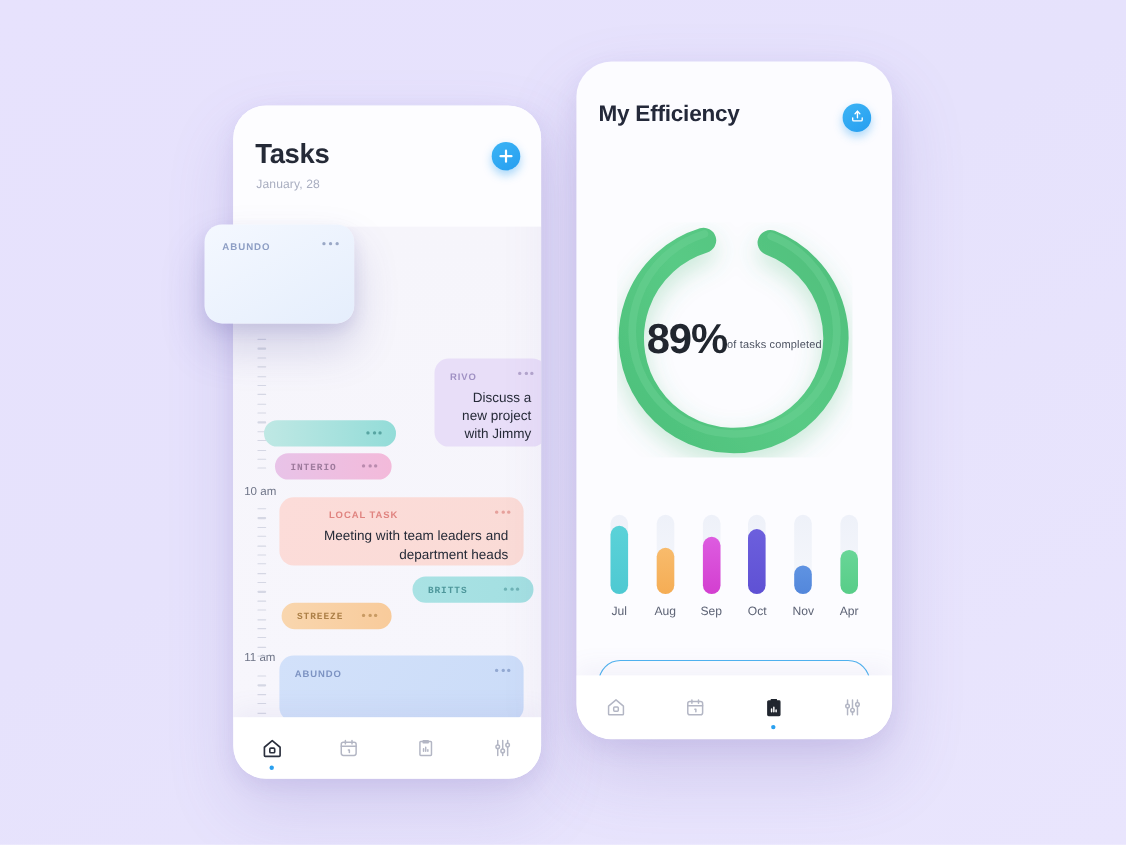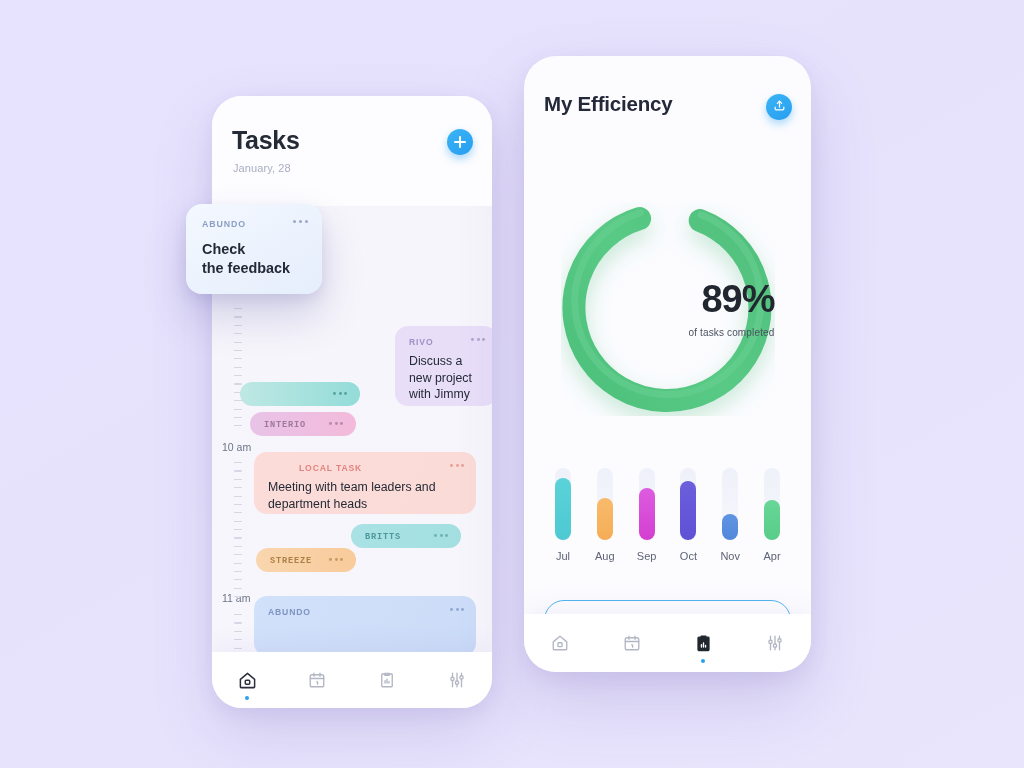--- a/index.html
+++ b/index.html
@@ -10,20 +10,21 @@
     -webkit-font-smoothing:antialiased;
   }
   .stage{position:relative;width:1024px;height:768px;}
 
   
   .phone-left{
     position:absolute;left:212px;top:96px;width:280px;height:612px;
     background:#fdfdff;border-radius:30px;
     box-shadow:0 26px 60px rgba(109,92,175,.18),0 6px 18px rgba(109,92,175,.10);
     overflow:hidden;
+    text-align:right;
   }
   .pl-head{position:absolute;left:0;top:0;width:280px;height:110px;background:#fdfdff;z-index:4;}
   .pl-title{position:absolute;left:20px;top:30px;font-size:25px;font-weight:bold;color:#252a37;letter-spacing:-.3px;}
   .pl-date{position:absolute;left:21px;top:66px;font-size:11px;color:#a9aec0;letter-spacing:.1px;}
   .add-btn{
     position:absolute;right:19px;top:33px;width:26px;height:26px;border-radius:50%;
     background:linear-gradient(145deg,#3cb4f5,#269ef0);border:none;padding:0;
     box-shadow:0 4px 9px rgba(38,158,240,.40);cursor:pointer;
   }
   .add-btn:before,.add-btn:after{content:"";position:absolute;background:#fff;border-radius:1px;}
@@ -79,21 +80,21 @@
   }
   .pr-title{position:absolute;left:20px;top:36px;font-size:20.5px;font-weight:bold;color:#24293a;letter-spacing:-.2px;}
   .share-btn{
     position:absolute;right:19px;top:38px;width:26px;height:26px;border-radius:50%;
     background:linear-gradient(145deg,#3cb4f5,#269ef0);border:none;padding:0;cursor:pointer;
     box-shadow:0 4px 9px rgba(38,158,240,.38);
     display:flex;align-items:center;justify-content:center;
   }
 
   .ring-wrap{position:absolute;left:50%;top:146px;transform:translateX(-50%);width:214px;height:214px;}
-  .ring-center{position:absolute;left:0;top:0;width:100%;height:100%;display:flex;flex-direction:column;align-items:flex-end;justify-content:center;}
+  .ring-center{position:absolute;left:0;top:0;width:100%;height:100%;display:flex;flex-direction:row;align-items:center;justify-content:center;}
   .ring-pct{font-size:38px;font-weight:bold;color:#21262f;letter-spacing:-1px;line-height:1;}
   .ring-sub{margin-top:9px;font-size:10px;color:#4b5160;letter-spacing:.15px;}
 
   .bars{position:absolute;left:28px;top:412px;width:231px;height:72px;display:flex;justify-content:space-between;}
   .barcol{width:22px;position:relative;height:72px;}
   .track{position:absolute;left:3px;bottom:0;width:16px;height:72px;border-radius:8px;
     background:linear-gradient(180deg,#eef1f9 0%,#f6f8fc 100%);}
   .barfill{position:absolute;left:3px;bottom:0;width:16px;border-radius:8px;}
   .barlabels{position:absolute;left:28px;top:494px;width:231px;display:flex;justify-content:space-between;}
   .barlabels span{width:22px;text-align:center;font-size:11px;color:#5d6375;}
@@ -209,21 +210,21 @@
       <div class="task" style="left:42px;top:248px;width:222px;height:62px;background:linear-gradient(120deg,#fcdcd9,#fadbd6);">
         <div class="tag" style="color:#e08480;padding-left:31px;">LOCAL TASK</div>
         <div class="body">Meeting with team leaders and department heads</div>
         <div class="dots">
           <i style="background:#e6a19c"></i>
             <i style="background:#e6a19c"></i>
             <i style="background:#e6a19c"></i>
         </div>
       </div>
 
-      <div class="pill" style="left:139px;top:320px;width:110px;background:linear-gradient(90deg,#a9e2e4,#a3dfe1);">
+      <div class="pill" style="left:163px;top:320px;width:110px;background:linear-gradient(90deg,#a9e2e4,#a3dfe1);">
         <div class="tag" style="color:#4e979b;">BRITTS</div>
         <div class="dots">
           <i style="background:#6fb3b6"></i>
             <i style="background:#6fb3b6"></i>
             <i style="background:#6fb3b6"></i>
         </div>
       </div>
 
       <div class="pill" style="left:44px;top:344px;width:100px;background:linear-gradient(90deg,#f9d6ae,#f8cb9b);">
         <div class="tag" style="color:#ad8048;">STREEZE</div>
@@ -280,22 +281,20 @@
               <circle cx="12" cy="15.5" r="2.2"></circle>
               <circle cx="18" cy="8.5" r="2.2"></circle>
           </svg>
         </span>
       </div>
     </div>
   </div>
 
   <div class="float-card">
     <div class="tag">ABUNDO</div>
-    <div class="body" style="white-space:pre-line;">Check
-the feedback</div>
     <div class="dots">
         <i></i>
         <i></i>
         <i></i>
       </div>
   </div>
 
   <div class="phone-right">
 
     <div class="pr-title">My Efficiency</div>

